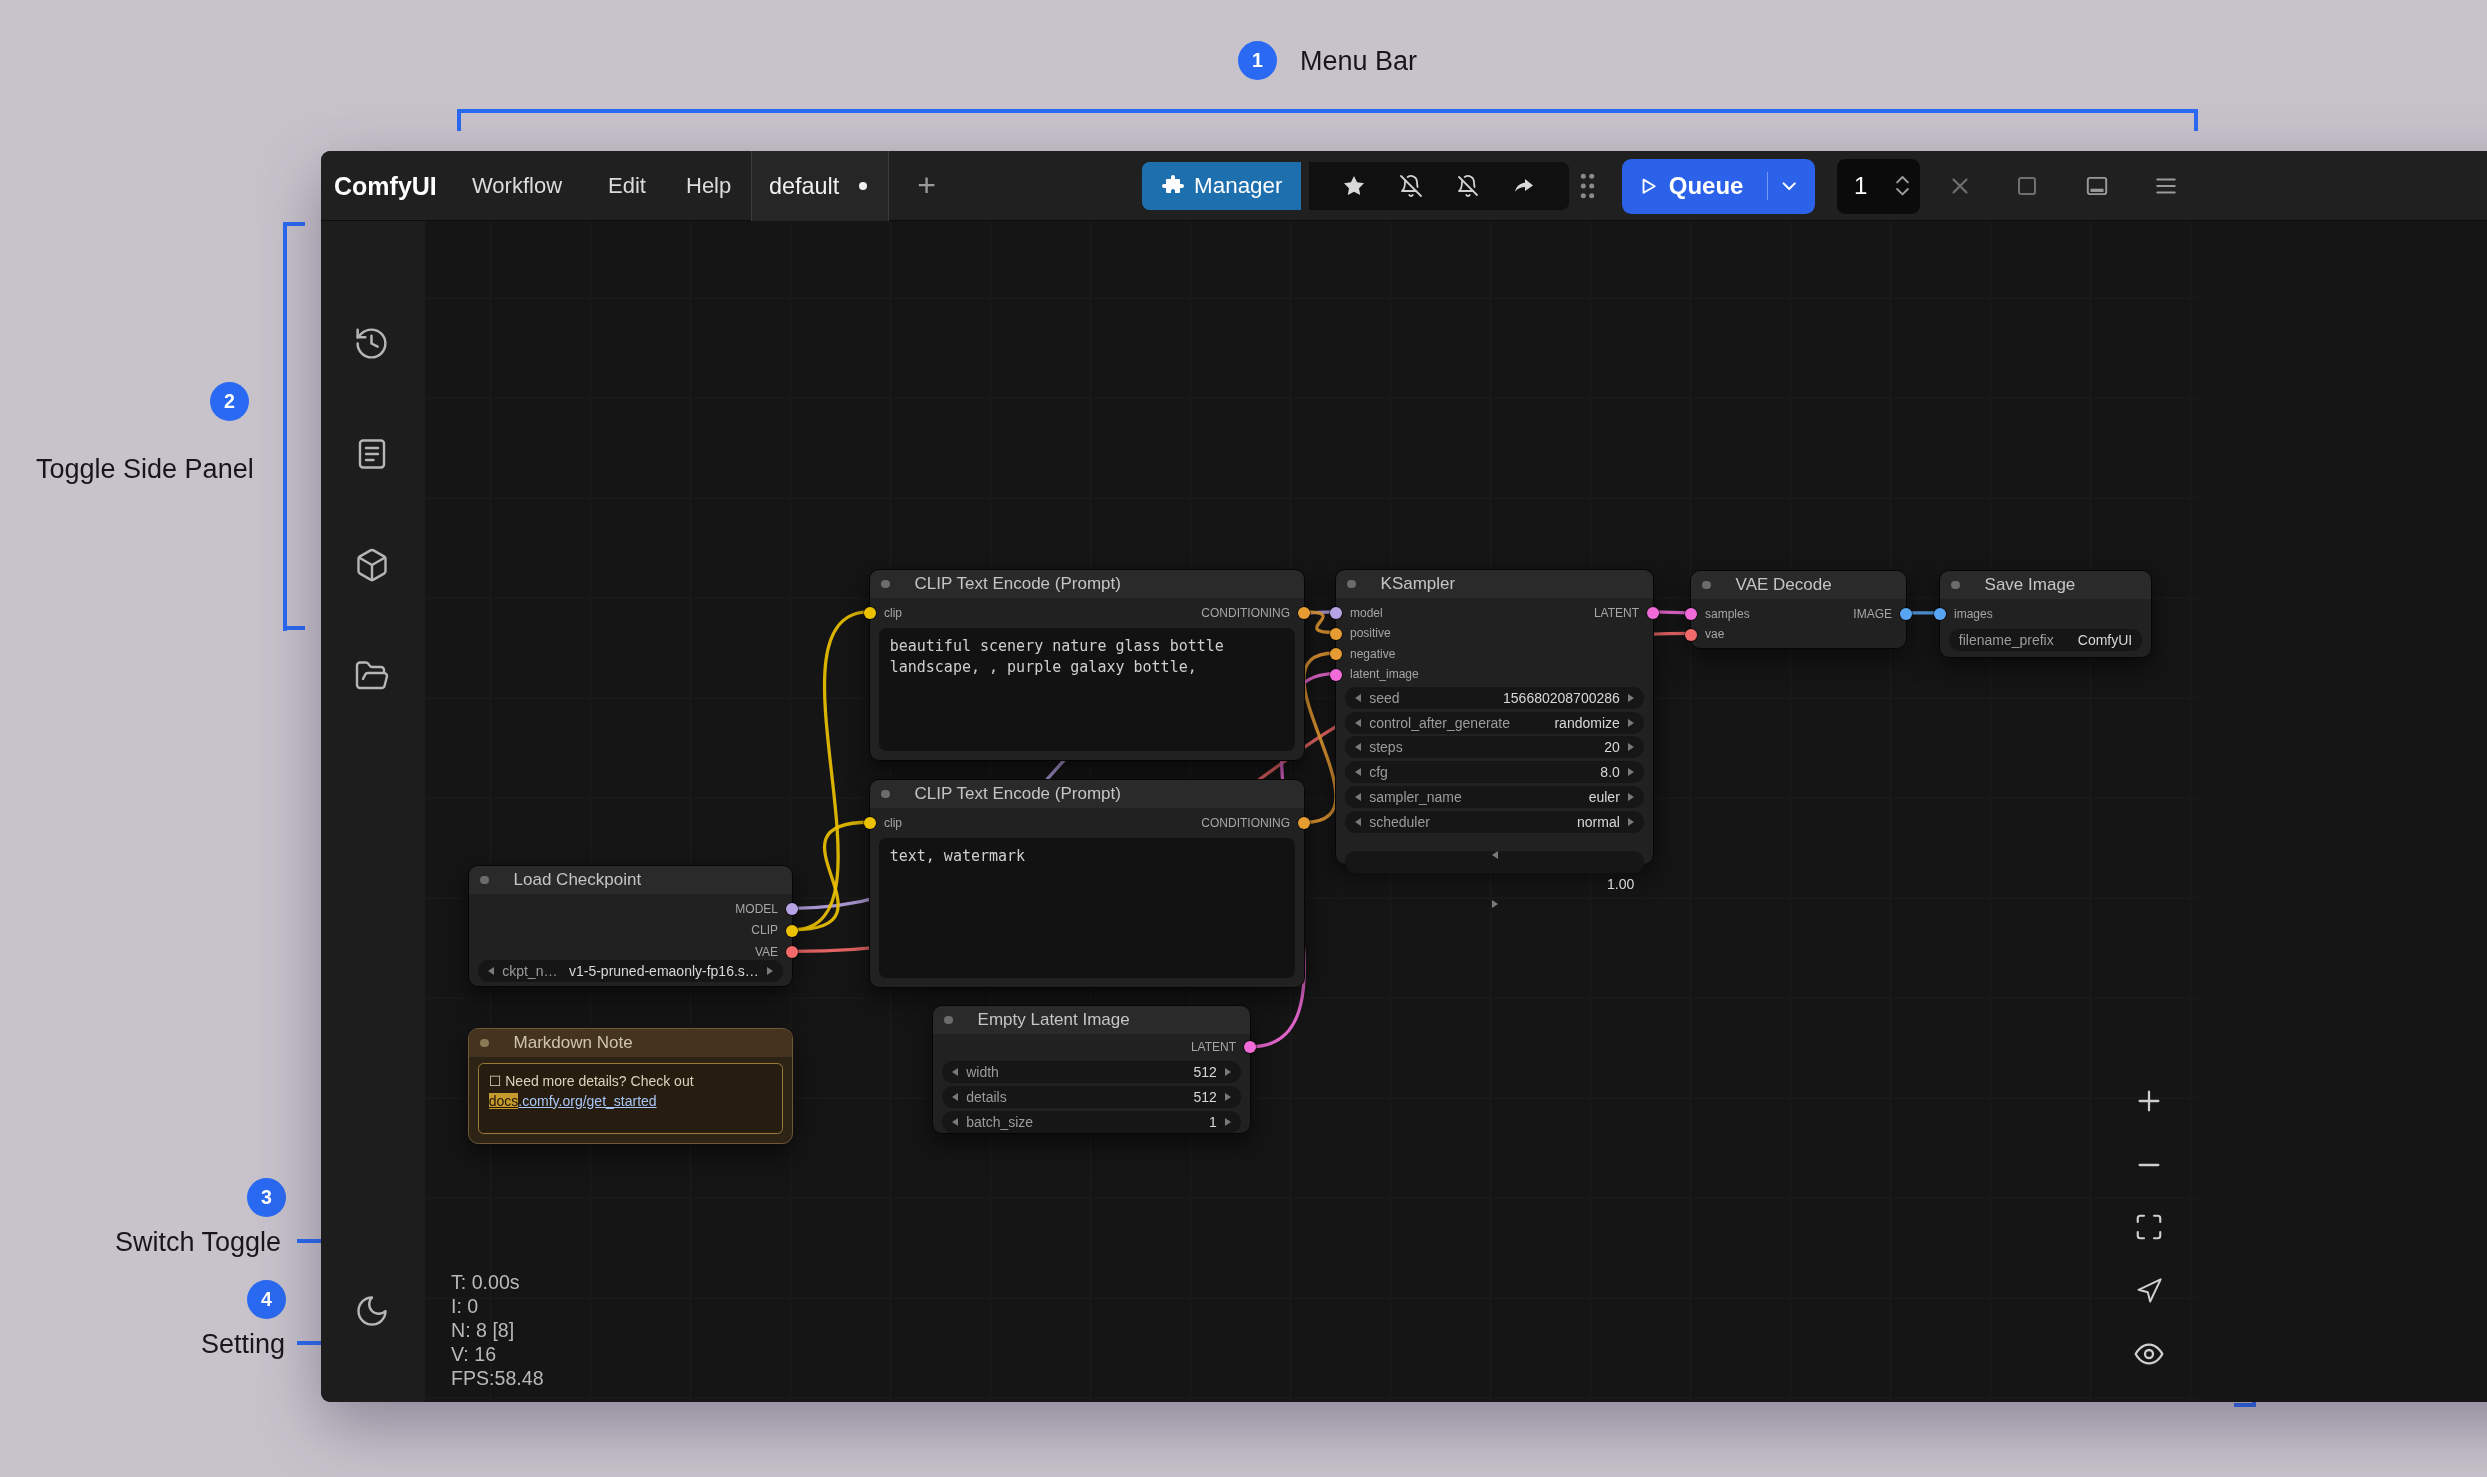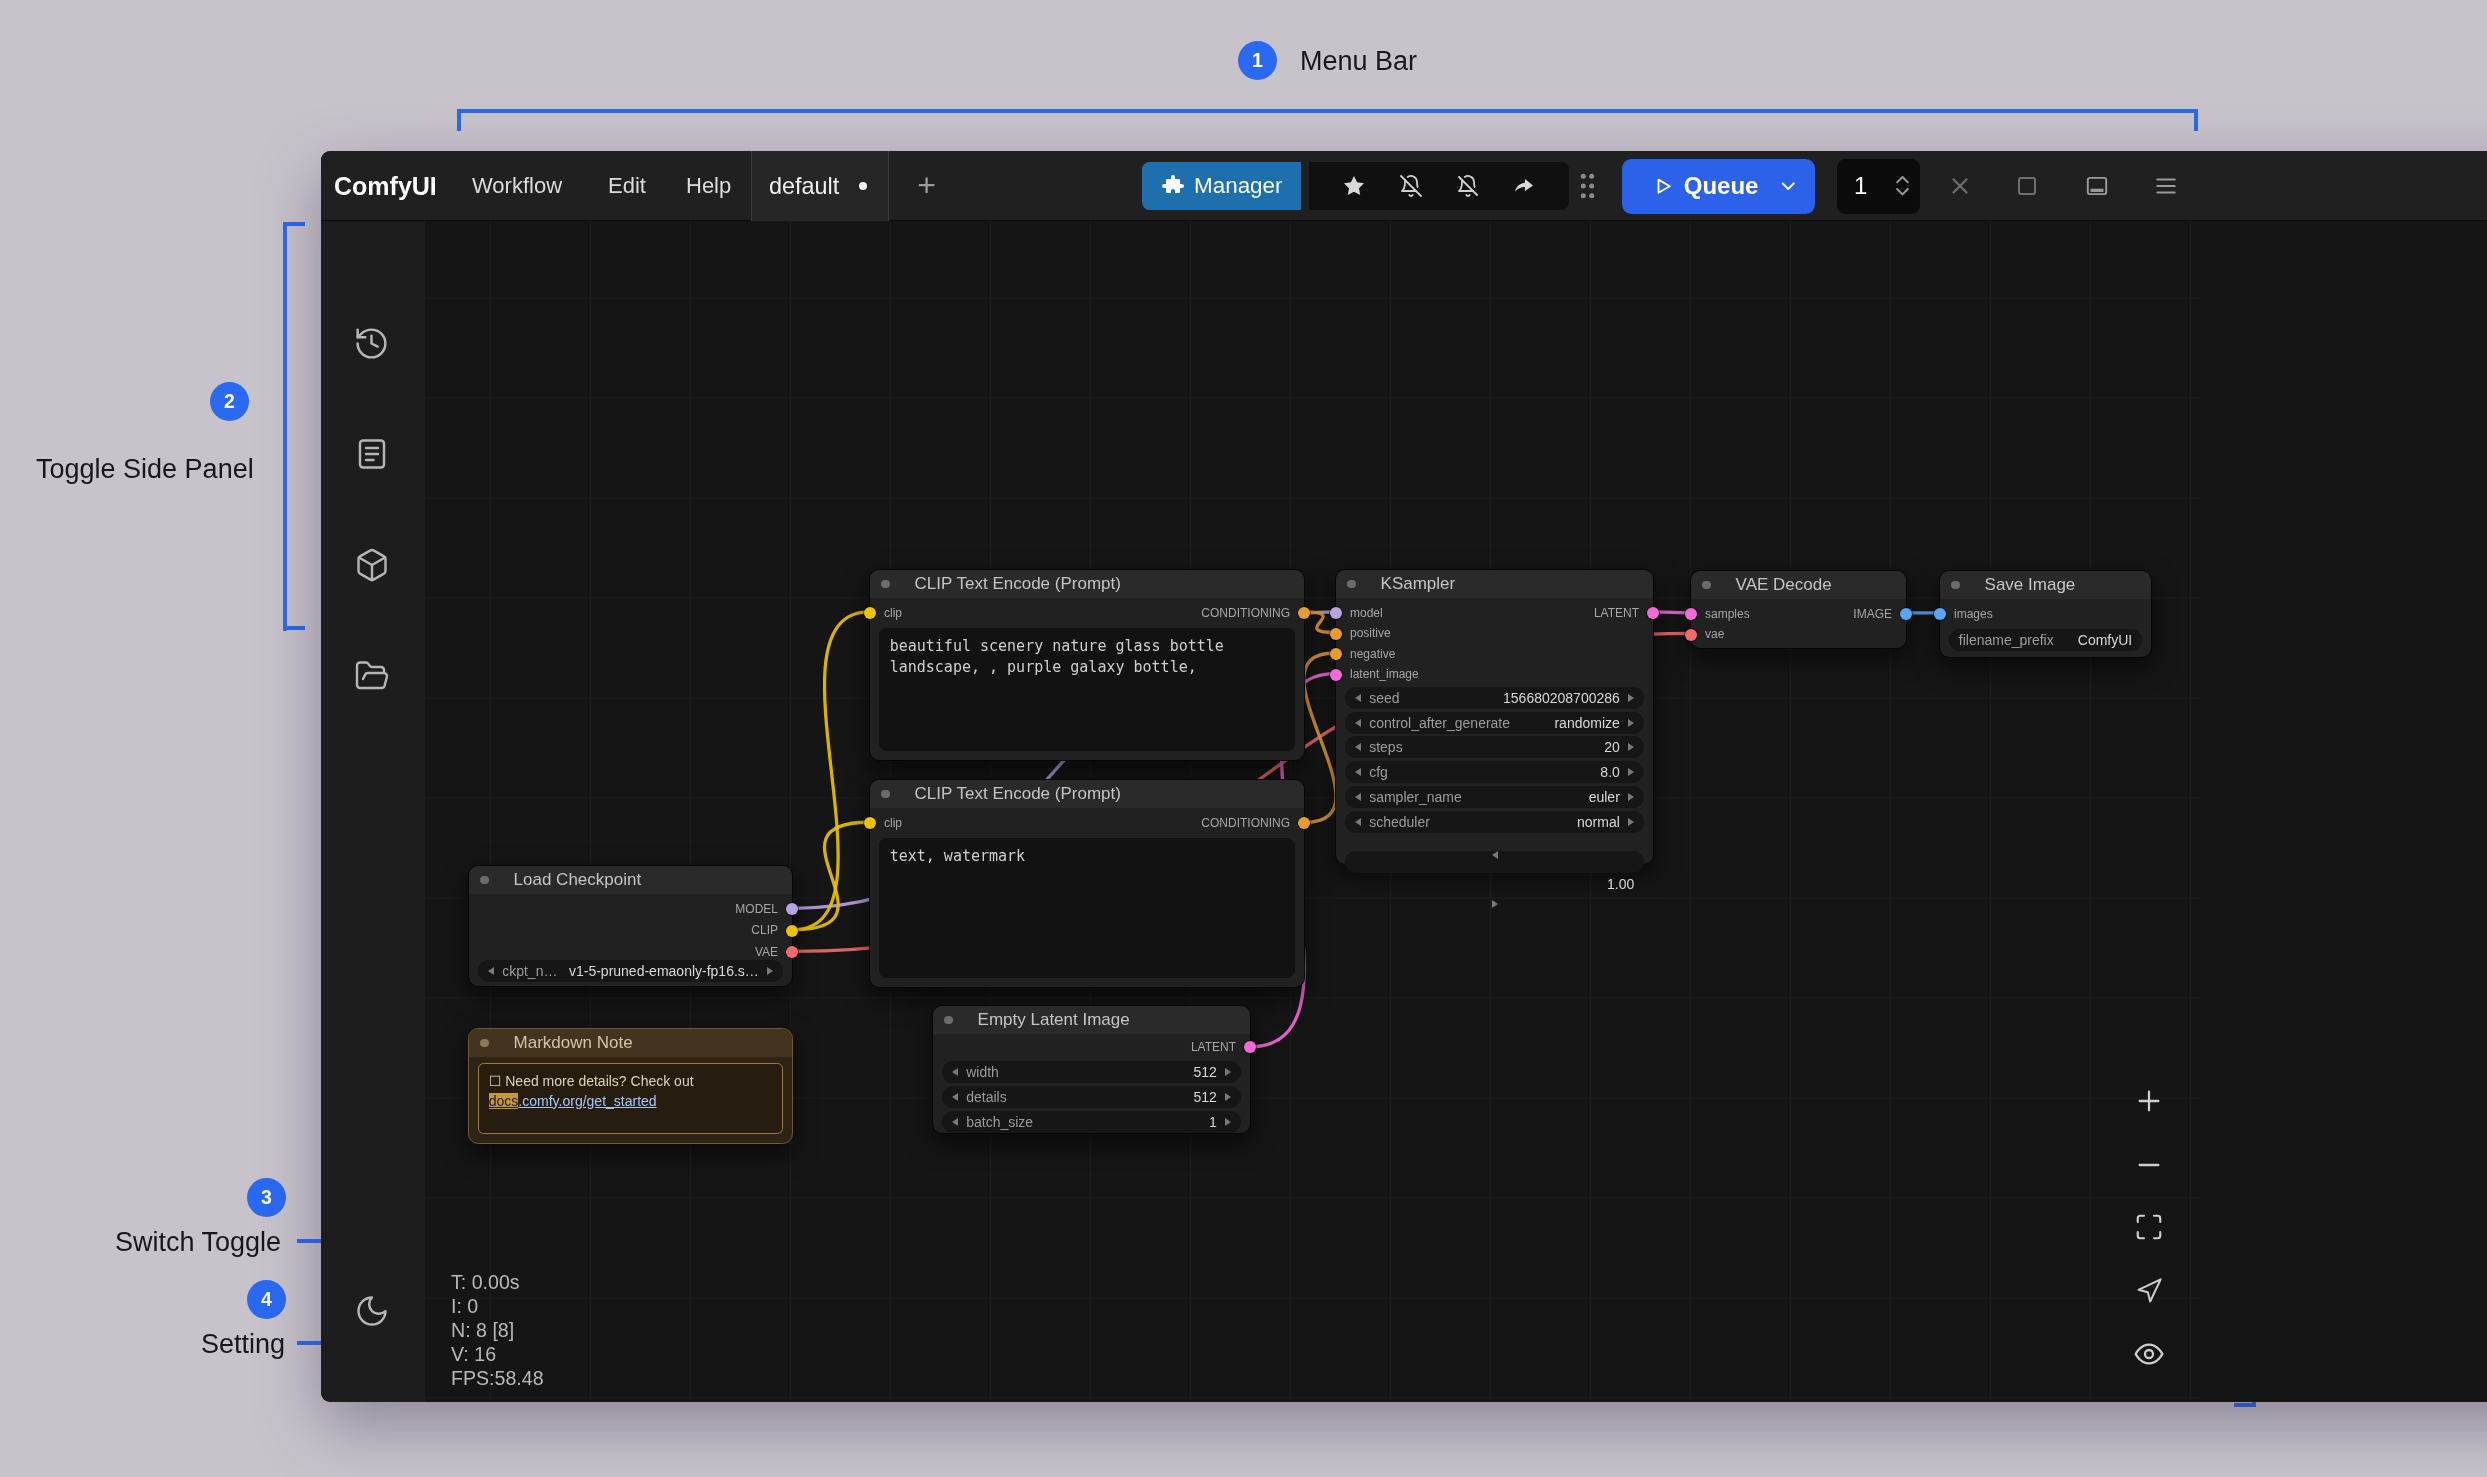--- a/index.html
+++ b/index.html
@@ -22,21 +22,21 @@
   .logo { font-weight:700; font-size:25px; color:#ffffff; }
   .tab { position:absolute; left:430px; top:0; width:138px; height:70px; background:#262626;
          border-left:0.9px solid #3a3a3a; border-right:0.9px solid #3a3a3a; display:flex; align-items:center; padding:0 20.6px 0 17px; }
   .tab-name { color:#f0f0f0; font-size:23.4px; }
   .tab-dot { width:8.4px; height:8.4px; border-radius:50%; background:#f0f0f0; margin-left:auto; }
   .iconbtn { position:absolute; top:16px; width:37px; height:37px; display:flex; align-items:center; justify-content:center; }
   .mgr-group { position:absolute; left:821px; top:11.2px; height:48px; border-radius:7.5px; overflow:hidden; display:flex;gap:8px; }
   .mgr-blue { display:flex; align-items:center; gap:9.4px; padding:0 18.7px; background:#1e6fae; color:#fff; font-size:22.4px; }
   .mgr-dark { width:260px; background:#101010; display:flex; align-items:center; justify-content:space-evenly; }
   .queue-btn { position:absolute; left:1301px; top:7.5px; width:193px; height:55px; background:#2c62ea; border-radius:9.4px;
-               display:flex; align-items:center; padding:0 30px; gap:9.4px; color:#fff; }
+               display:flex; align-items:center; padding:0 15px; gap:9.4px; color:#fff; }
   .queue-label { font-size:24px; font-weight:600; }
   .queue-div { width:0.9px; height:28px; background:rgba(255,255,255,.35); margin-left:auto; }
   .spinner { position:absolute; left:1516px; top:7.5px; width:83px; height:55px; background:#0b0b0b; border-radius:8.4px;
              display:flex; align-items:center; padding:0 9.4px 0 17px; }
   .spin-val { color:#fff; font-size:24px; }
   .spin-arrows { margin-left:auto; display:flex; flex-direction:column; gap:2.8px; }
 
   .sidebar { position:absolute; left:0; top:70px; bottom:0; width:104px; background:#1d1d1d; }
   .sb-icon { position:absolute; left:32px; width:37px; height:37px; display:flex; align-items:center; justify-content:center; }
 

